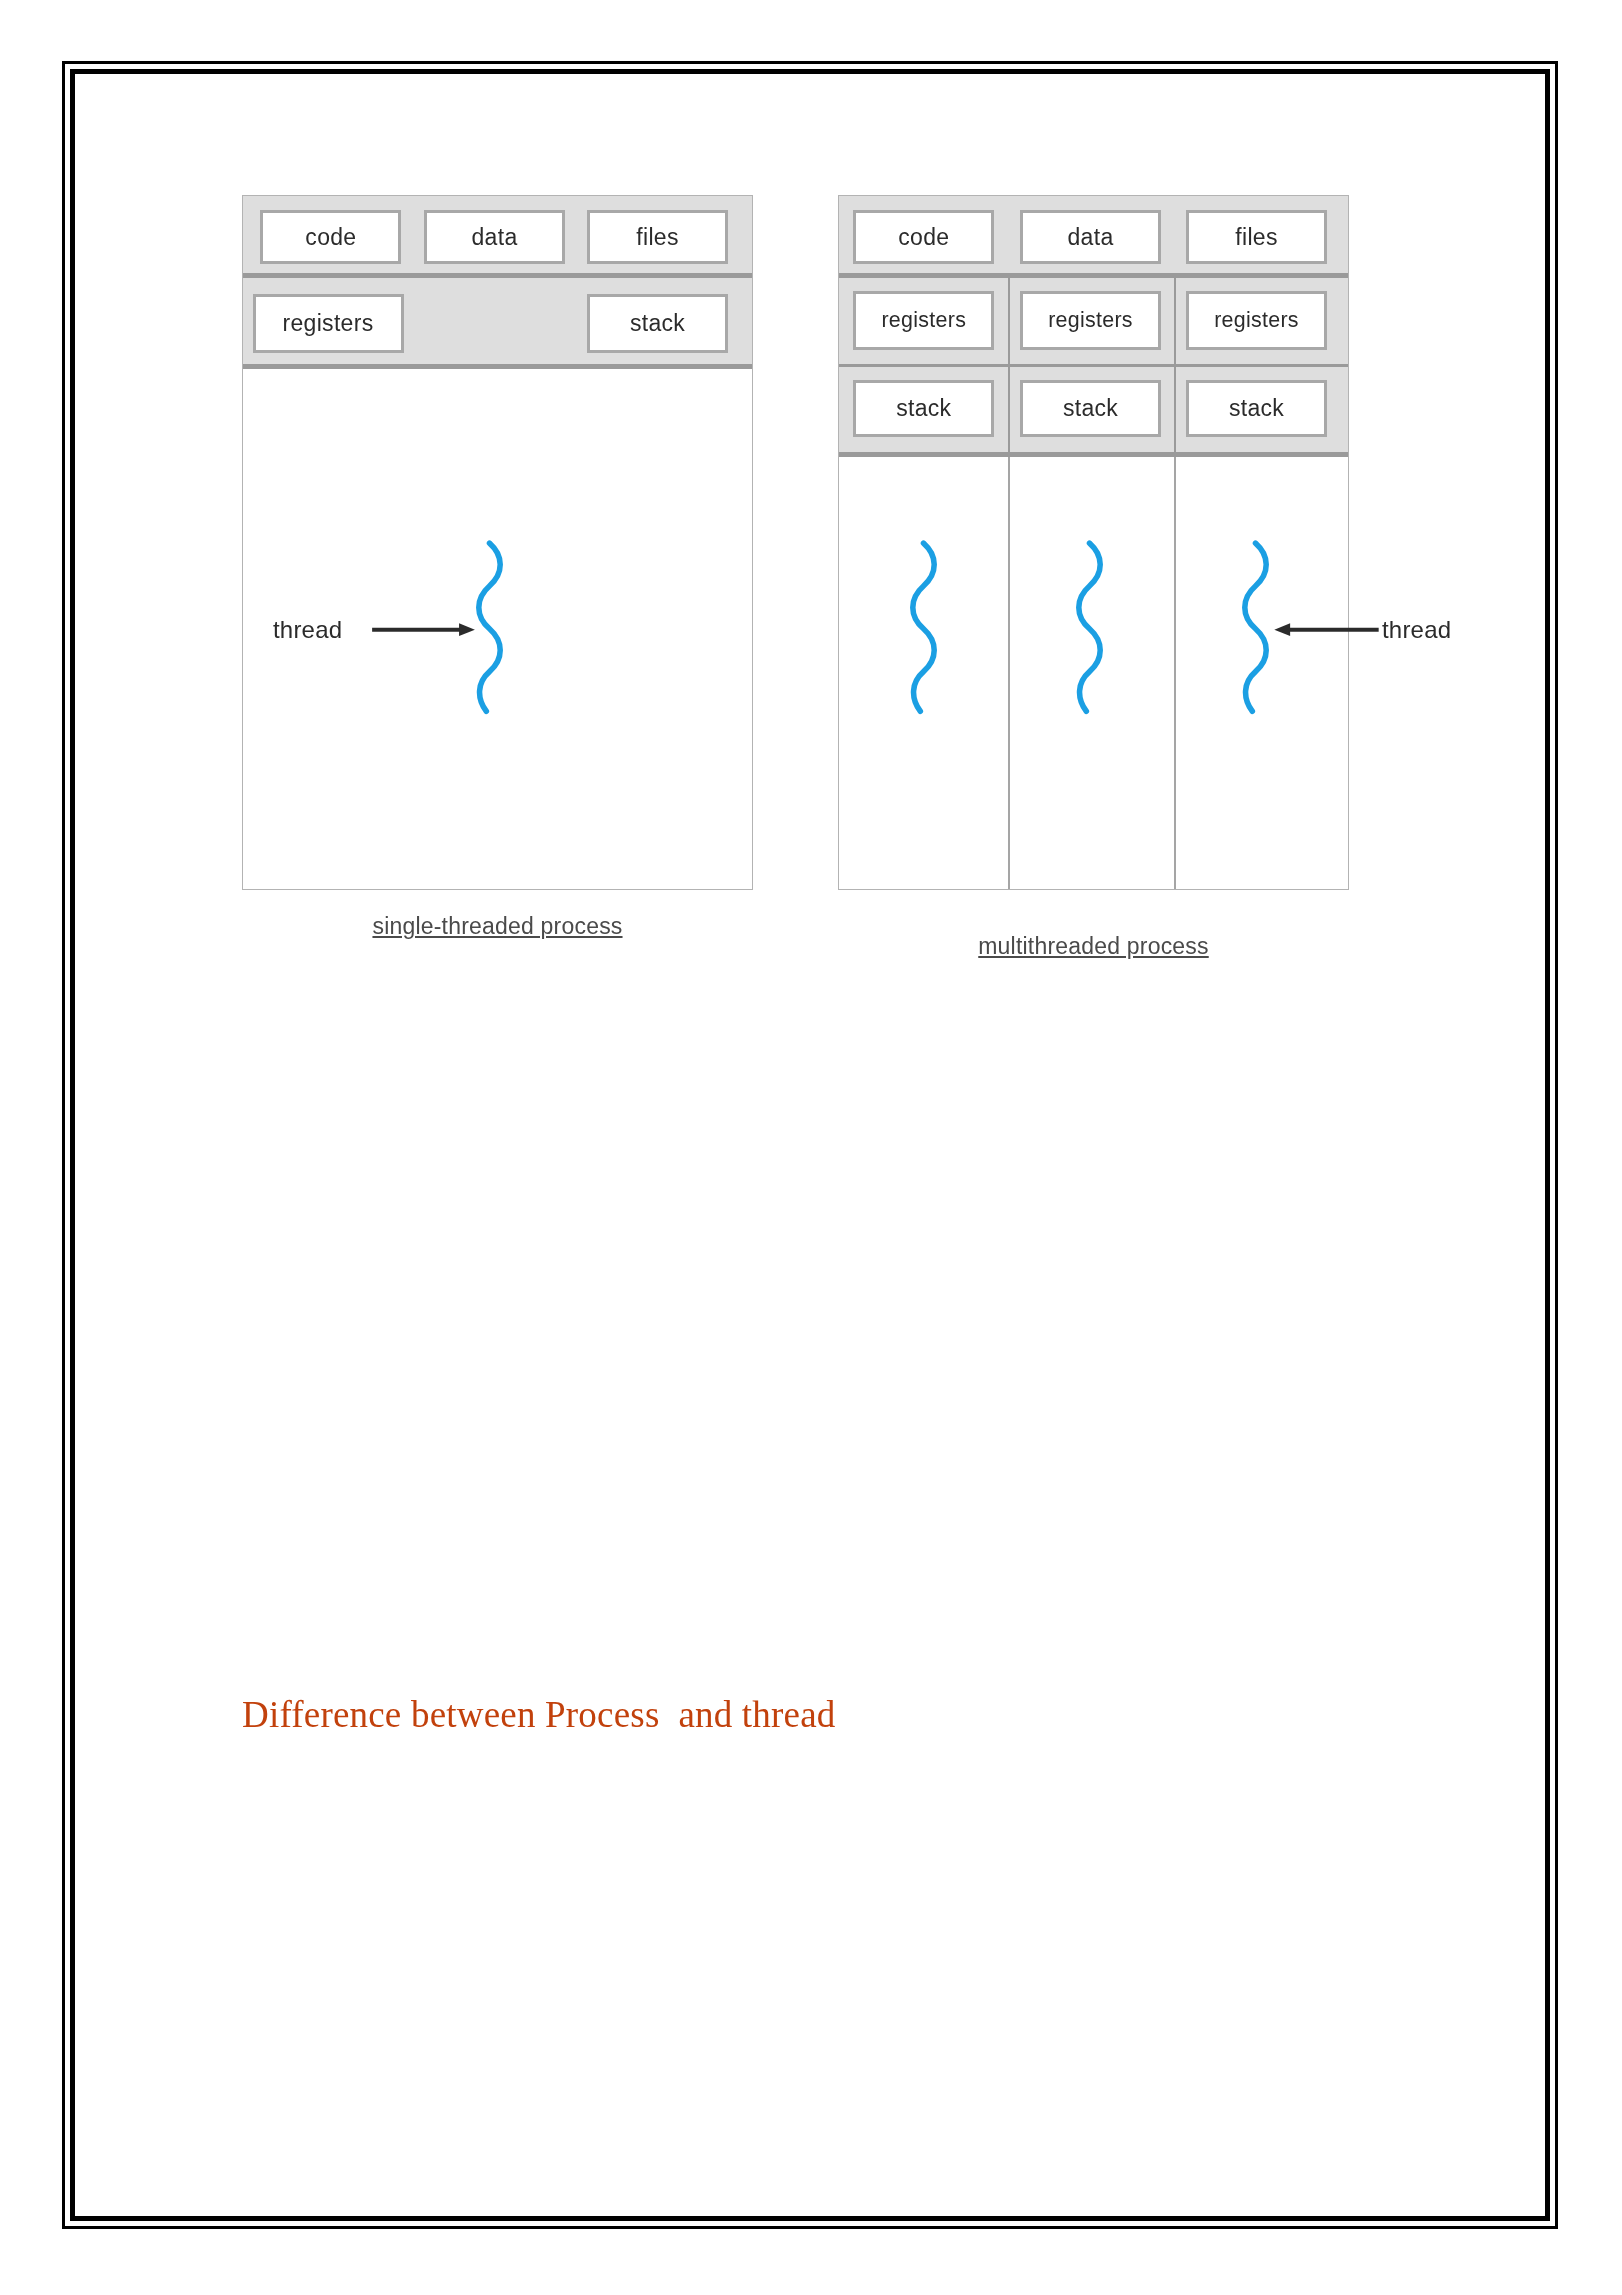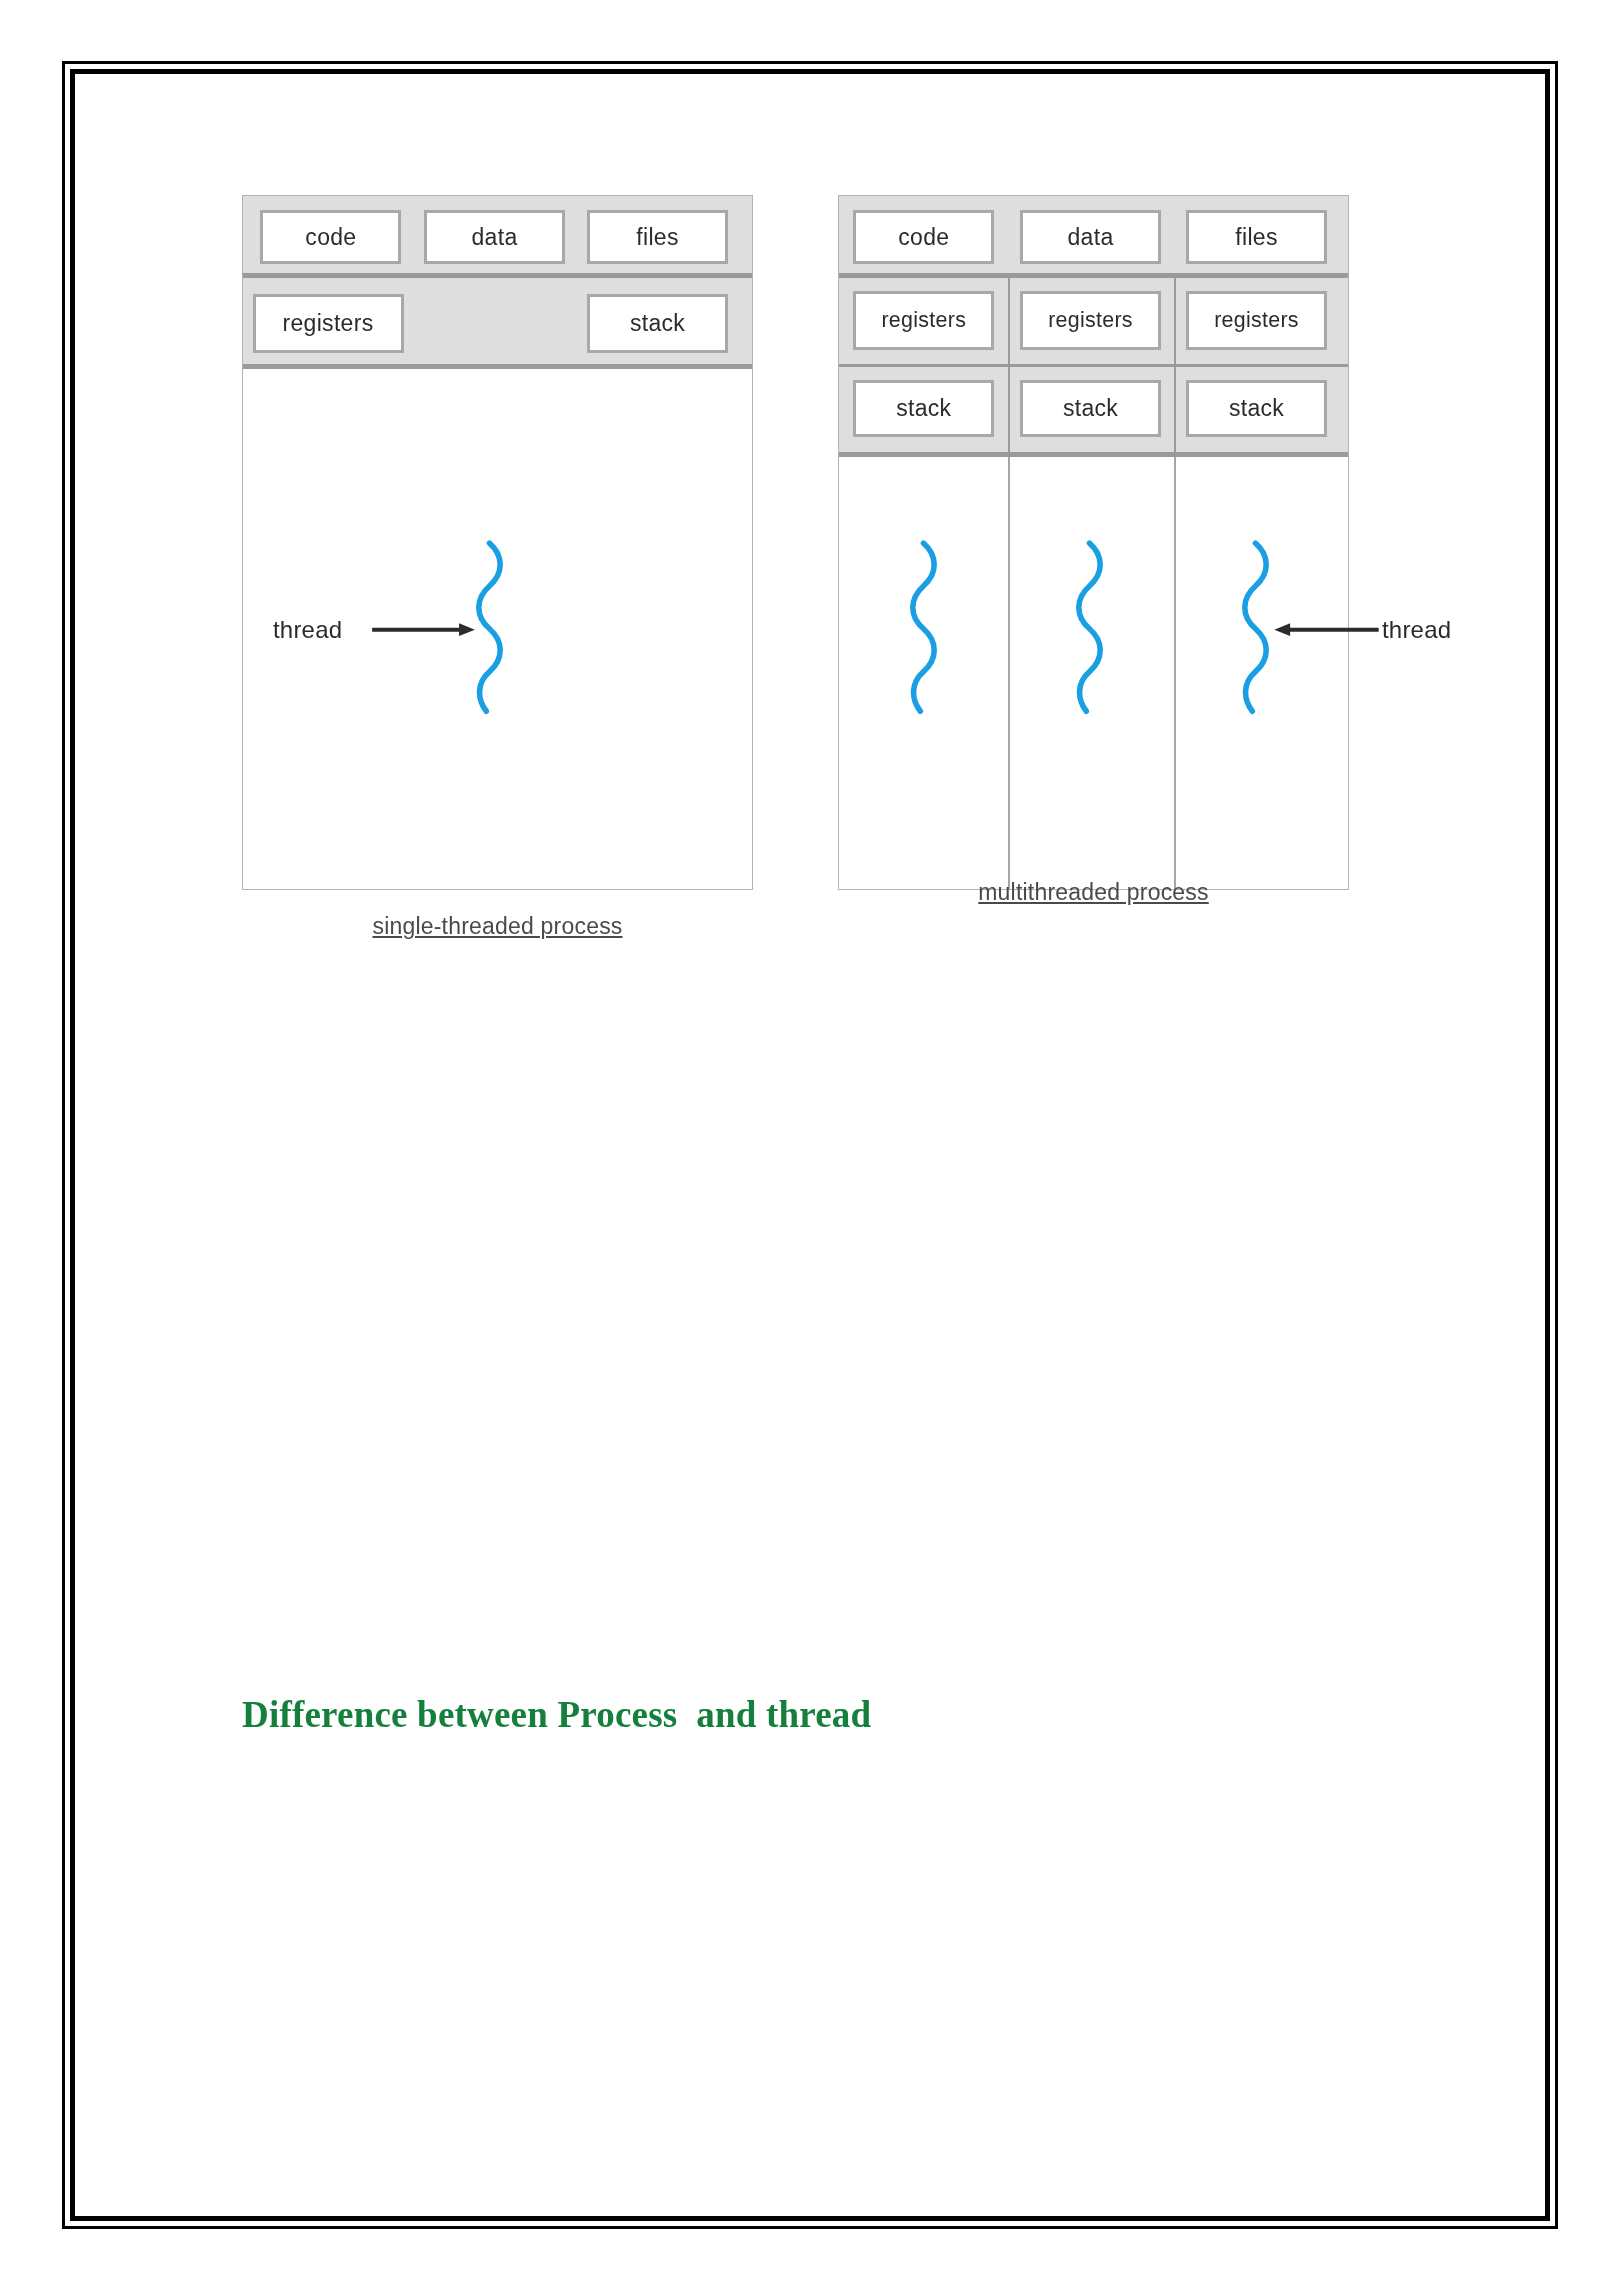--- a/index.html
+++ b/index.html
@@ -197,31 +197,31 @@
   .fig-caption {
     position: absolute;
     font-size: 23px;
     color: #4a4a4a;
     letter-spacing: 0.2px;
     text-align: center;
     white-space: nowrap;
     text-decoration: underline;
   }
   #caption-single { left: 242px; top: 913px; width: 511px; }
-  #caption-multi  { left: 838px; top: 879px; width: 511px; }
+  #caption-multi  { left: 838px; top: 933px; width: 511px; }
 
   
   #doc-heading {
     position: absolute;
     left: 242px;
     top: 1693px;
     font-family: "Liberation Serif", serif;
-    font-weight: bold;
+    font-weight: normal;
     font-size: 37px;
-    color: #15803d;
+    color: #c2410c;
     white-space: pre;
     letter-spacing: 0.2px;
   }
 </style>
 </head>
 <body>
 
 <div id="page-border-outer"></div>
 <div id="page-border-inner"></div>
 

